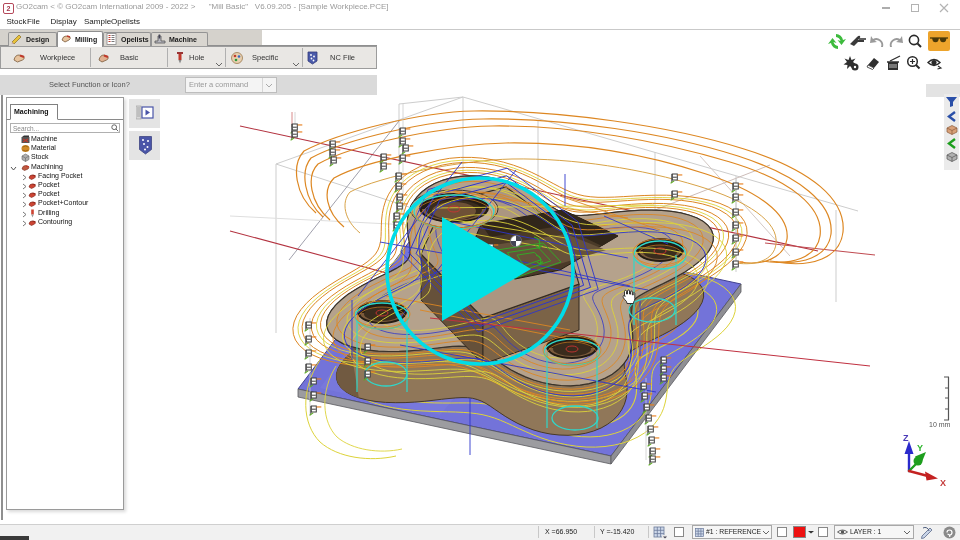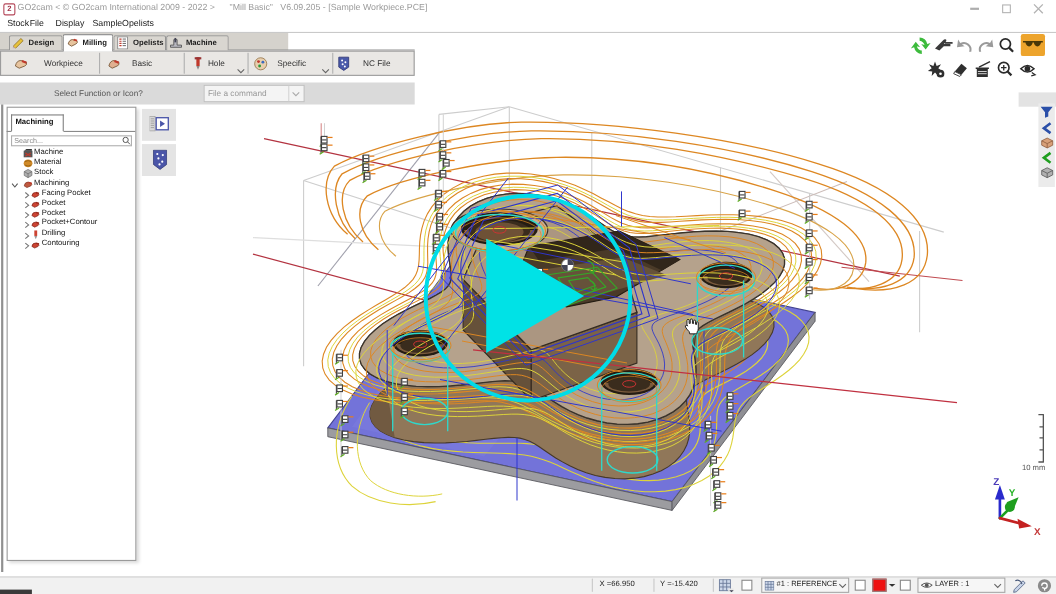--- a/index.html
+++ b/index.html
@@ -323,21 +323,21 @@
 <div style="position:absolute;left:330px;top:54px;font-size:7.5px;color:#333">NC File</div>
 <svg style="position:absolute;left:215px;top:62px" width="8" height="6">
     <path d="M1,1 L4,4 L7,1" stroke="#666" stroke-width="1" fill="none"></path>
   </svg>
 <svg style="position:absolute;left:292px;top:62px" width="8" height="6">
     <path d="M1,1 L4,4 L7,1" stroke="#666" stroke-width="1" fill="none"></path>
   </svg>
 <div style="position:absolute;left:0;top:75px;width:377px;height:20px;background:#dadada"></div>
 <div style="position:absolute;left:49px;top:81px;font-size:7.5px;color:#555">Select Function or Icon?</div>
 <div style="position:absolute;left:185px;top:77px;width:92px;height:16px;background:#f4f4f4;border:1px solid #bdbdbd;box-sizing:border-box"></div>
-<div style="position:absolute;left:189px;top:81px;font-size:7.5px;color:#999">File a command</div>
+<div style="position:absolute;left:189px;top:81px;font-size:7.5px;color:#999">Enter a command</div>
 <svg style="position:absolute;left:265px;top:83px" width="8" height="6">
     <path d="M1,1 L4,4 L7,1" stroke="#aaa" stroke-width="1" fill="none"></path>
   </svg>
 <div style="position:absolute;left:262px;top:78px;width:1px;height:14px;background:#d5d5d5"></div>
 <svg style="position:absolute;left:824px;top:30px" width="136px" height="44">
 <g transform="translate(4,3)">
       <path d="M8,1 a7,7 0 0,1 7,6 l3,-1 -4.5,6 -4,-5 3,1 a5.5,5.5 0 0,0 -4.5,-4 z" fill="#3dbb3d"></path>
       <path d="M10,16 a7,7 0 0,1 -7,-6 l-3,1 4.5,-6 4,5 -3,-1 a5.5,5.5 0 0,0 4.5,4 z" fill="#3dbb3d"></path>
     </g>
 <g transform="translate(25,5)">

